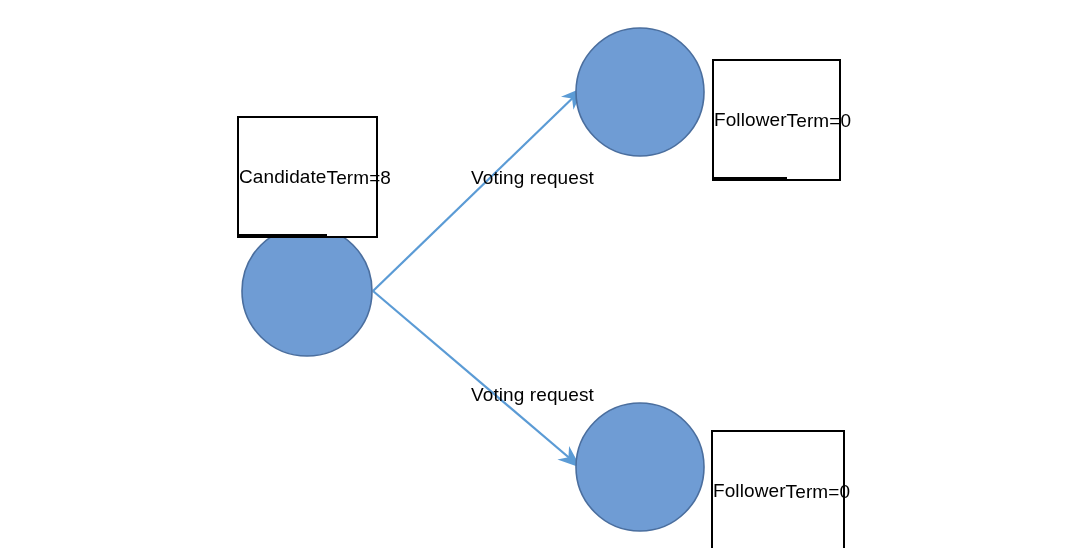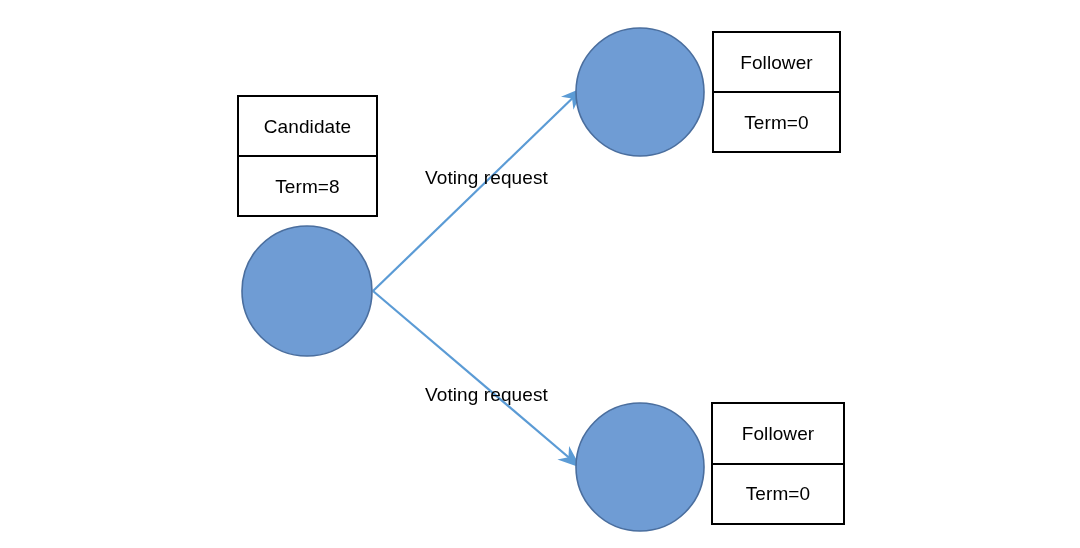--- a/index.html
+++ b/index.html
@@ -29,41 +29,42 @@
     height: 548px;
   }
 
   
   .state-box {
     position: absolute;
     box-sizing: border-box;
     border: 2px solid #000000;
     background: #ffffff;
     display: flex;
-    flex-direction: column;
+    flex-direction: row;
+    margin-top: 28px;
   }
   .state-box .cell {
     flex: 1 1 50%;
     display: flex;
     align-items: center;
     justify-content: center;
     font-size: 19px;
     color: #000000;
     line-height: 1;
     letter-spacing: 0.1px;
     white-space: nowrap;
   }
   .state-box .cell.top {
     border-bottom: 2px solid #000000;
   }
 
   
   #box-candidate {
     left: 237px;
-    top: 95px;
+    top: 88px;
     width: 141px;
     height: 122px;
   }
   #box-follower-top {
     left: 712px;
     top: 31px;
     width: 129px;
     height: 122px;
   }
   #box-follower-bottom {
@@ -74,20 +75,21 @@
   }
 
   
   .edge-label {
     position: absolute;
     font-size: 19px;
     color: #000000;
     white-space: nowrap;
     line-height: 1;
     letter-spacing: 0.1px;
+    margin-left: 46px;
   }
   #label-voting-top {
     left: 425px;
     top: 168px;
   }
   #label-voting-bottom {
     left: 425px;
     top: 385px;
   }
 </style>

